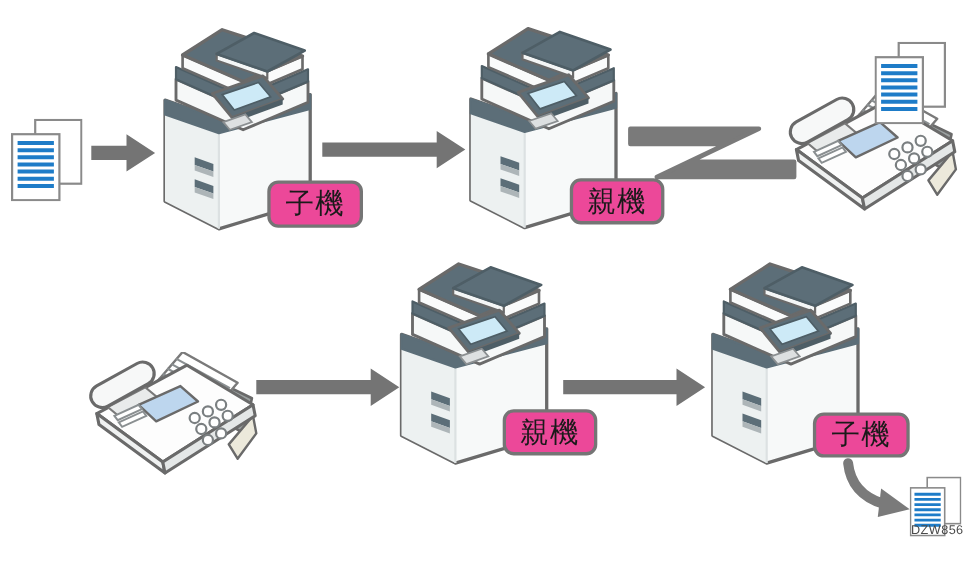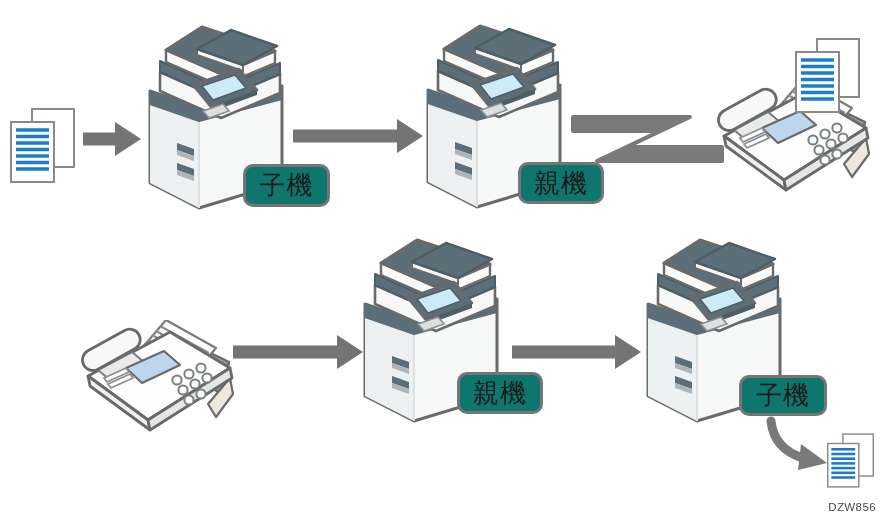--- a/index.html
+++ b/index.html
@@ -2,30 +2,30 @@
 <html><head>
 <meta charset="utf-8">
 <style>
   html,body{margin:0;padding:0;background:#ffffff;}
   #stage{
     position:relative;width:881px;height:522px;background:#ffffff;overflow:hidden;
     font-family:"Liberation Sans","DejaVu Sans",sans-serif;
   }
   #scene{position:absolute;left:0;top:0;}
   .callout{
-    position:absolute;background:#0f766e;border:3px solid #757575;border-radius:10px;
+    position:absolute;background:#ec4899;border:3px solid #757575;border-radius:10px;
     display:flex;align-items:center;justify-content:center;
     font-size:26px;color:#1a1a1a;letter-spacing:1px;box-sizing:border-box;z-index:5;
   }
   #label-top-child   {left:243px;top:164px;width:87px;height:43px;}
   #label-top-parent  {left:518px;top:162px;width:86px;height:42px;}
   #label-bottom-parent{left:457px;top:372px;width:86px;height:42px;}
   #label-bottom-child{left:739px;top:375px;width:88px;height:41px;}
   #figure-code{
-    position:absolute;right:5px;top:501px;font-size:11.5px;color:#4a4a4a;
+    position:absolute;right:5px;top:476px;font-size:11.5px;color:#4a4a4a;
     letter-spacing:0.4px;z-index:5;
   }
 </style>
 </head>
 <body>
 
 <div id="stage">
 
   <svg id="scene" width="881" height="522" viewBox="0 0 881 522">
     <defs>

